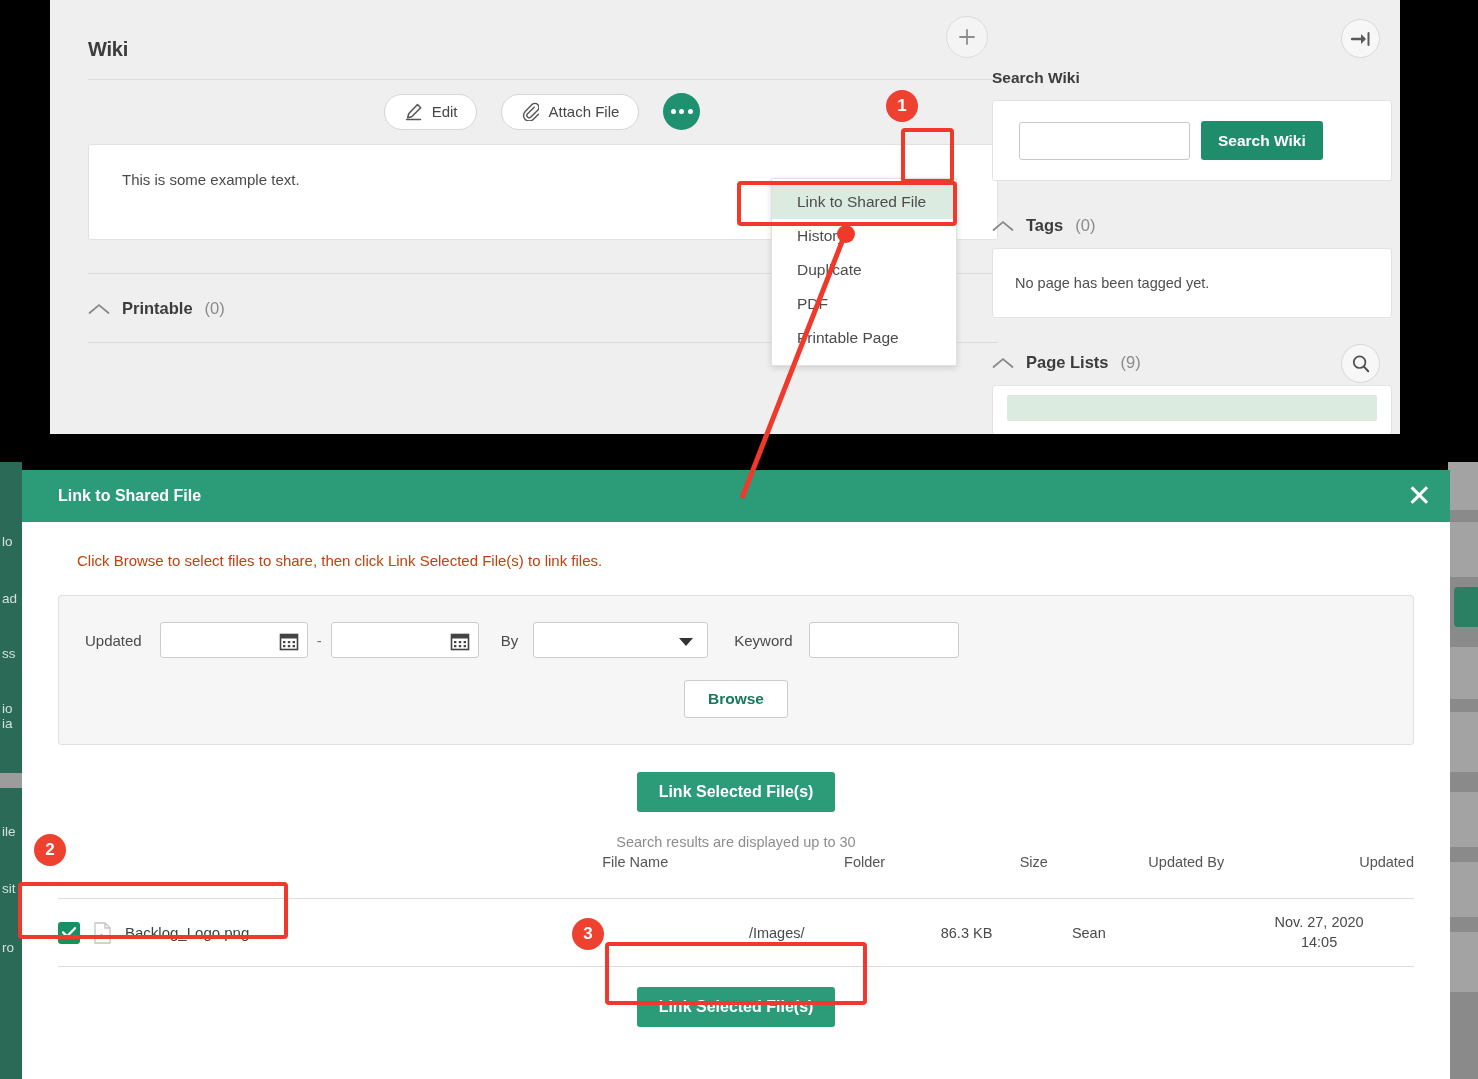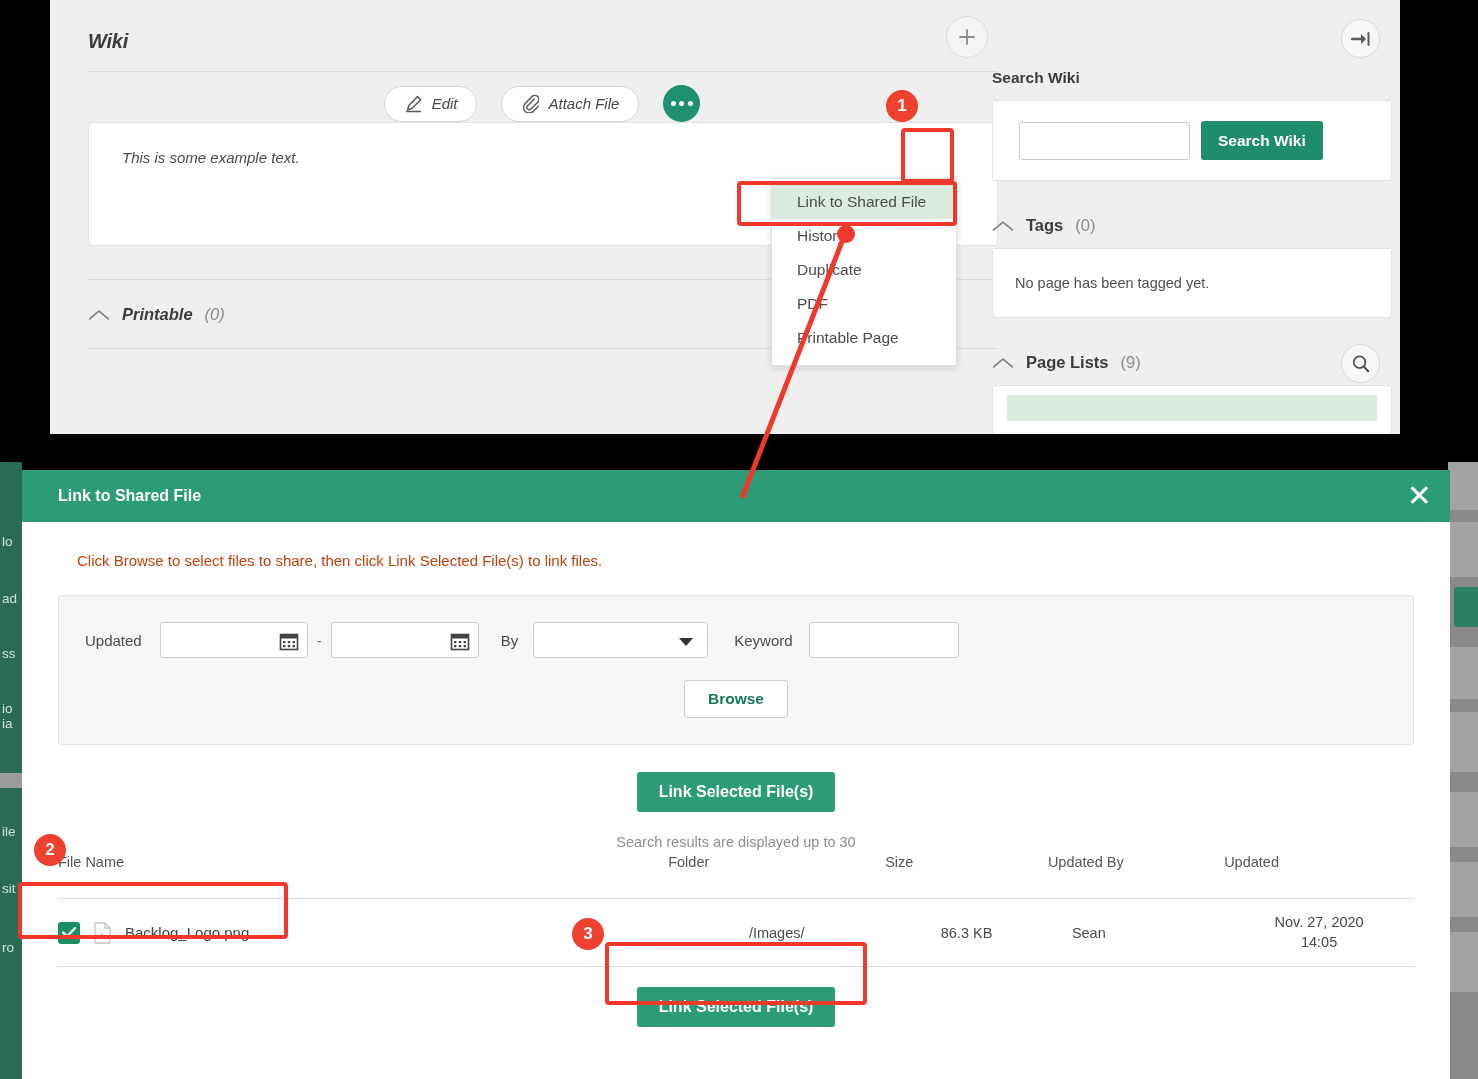--- a/index.html
+++ b/index.html
@@ -9,21 +9,21 @@
     font-family: "Liberation Sans", sans-serif;
     overflow: hidden;
   }
   #root { position: relative; width: 1478px; height: 1079px; background: #000; }
 
   
   #top-panel {
     position: absolute; left: 50px; top: 0; width: 1350px; height: 434px;
     background: #efeff0; overflow: hidden;
   }
-  .wiki-main { position: absolute; left: 38px; top: 4px; width: 910px; font-style: italic; }
+  .wiki-main { position: absolute; left: 38px; top: 12px; width: 910px; }
   .wiki-title {
     font-size: 20px; font-weight: bold; color: #3c3c3c; letter-spacing: -0.2px;
     margin-top: 26px;
   }
   .wiki-pagetitle-row { display: flex; align-items: center; gap: 11px; margin-top: 22px; }
   .wiki-pagetitle { font-size: 18.5px; font-weight: bold; color: #3c3c3c; }
   .round-chip {
     display: inline-flex; align-items: center; justify-content: center;
     height: 30px; border: 1px solid #d8d8d8; border-radius: 16px;
     background: #fff;
@@ -52,21 +52,21 @@
     background: #fff; font-size: 15px; color: #474747;
   }
   .more-btn {
     width: 37px; height: 37px; border-radius: 50%;
     background: #1f9171; display: flex; align-items: center;
     justify-content: center; gap: 3.5px;
   }
   .more-btn i { width: 5px; height: 5px; border-radius: 50%; background: #fff; display:block; }
 
   .content-box {
-    height: 124px;
+    margin-top: 14px; height: 96px;
     background: #fff; border: 1px solid #e2e2e2; border-radius: 3px;
     padding: 26px 0 12px 33px; font-size: 15px; color: #4a4a4a;
   }
   .section-divider { border-top: 1px solid #dcdcdc; margin-top: 33px; }
   .section-head { display: flex; align-items: center; gap: 12px; margin-top: 25px; }
   .section-head .label { font-size: 16.5px; font-weight: bold; color: #3c3c3c; }
   .section-head .count { font-size: 16.5px; color: #8b8b8b; font-weight: normal; }
   .chev { display:block; }
 
   
@@ -183,21 +183,21 @@
   .link-wrap { display: flex; justify-content: center; margin-top: 27px; }
   .link-btn {
     background: #2b9b78; color: #fff; border: 0; border-radius: 3px;
     font-family: "Liberation Sans", sans-serif;
     font-size: 16px; font-weight: bold; height: 40px; padding: 0 22px; cursor: pointer;
   }
   .results-note { text-align: center; font-size: 14.5px; color: #8d8d8d; margin-top: 22px; }
 
   table.files { width: 100%; border-collapse: collapse; margin-top: 4px; }
   table.files th {
-    font-size: 14.5px; font-weight: normal; color: #555; text-align: left;
+    font-size: 14.5px; font-weight: normal; color: #555; text-align: right;
     padding-bottom: 28px; border-bottom: 1px solid #dcdcdc;
   }
   table.files td {
     font-size: 14.5px; color: #4a4a4a; text-align: center;
     padding: 14px 0; border-bottom: 1px solid #dcdcdc;
   }
   td.name-cell { text-align: left; padding-left: 8px; }
   .name-inner { display: flex; align-items: center; gap: 13px; }
   .chkbox {
     width: 22px; height: 22px; border-radius: 3px; background: #1a8f64;

